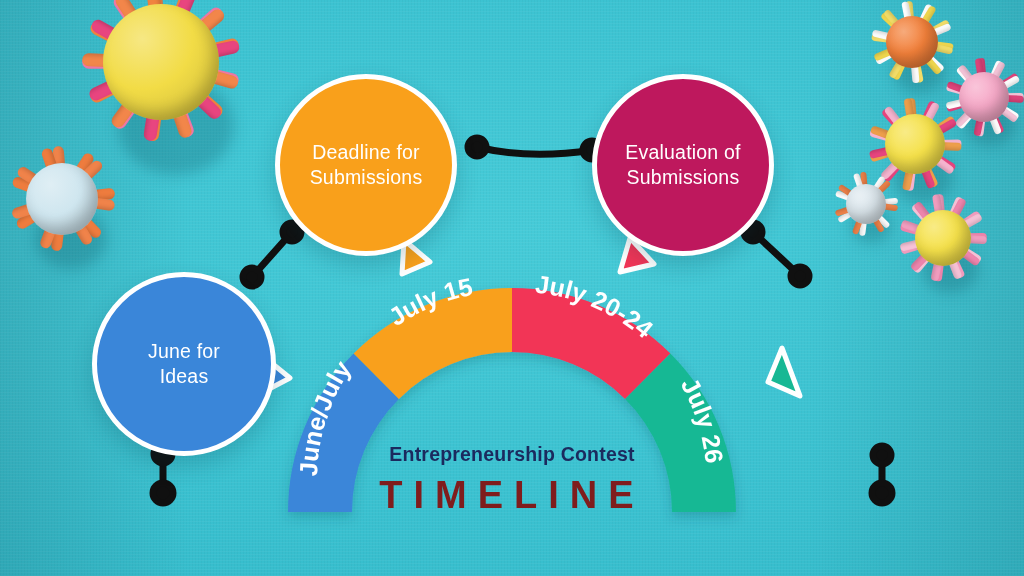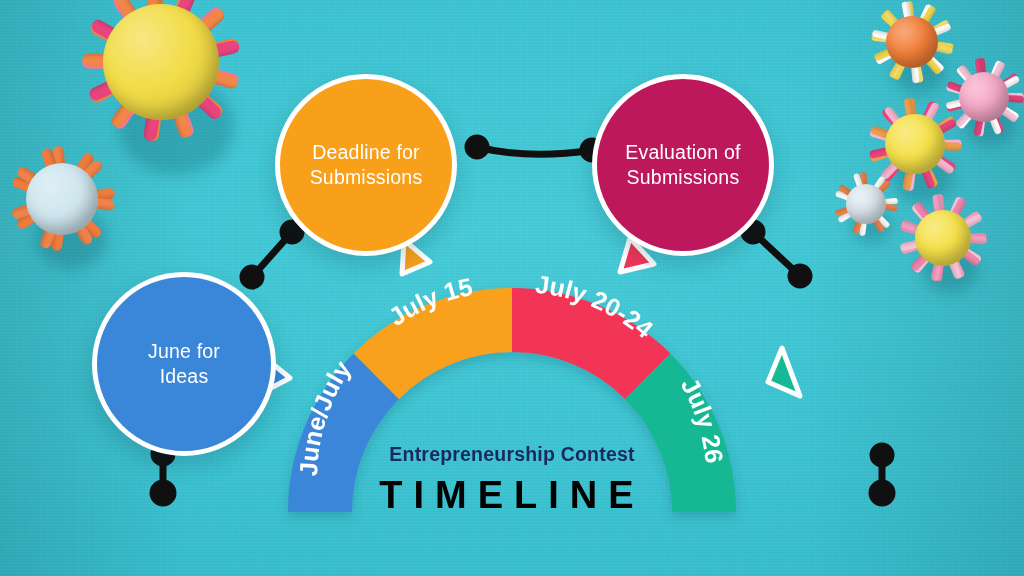--- a/index.html
+++ b/index.html
@@ -41,21 +41,21 @@
 
   .b-blue{background:#3a86d9;}
   .b-orange{background:#f9a01b;}
   .b-red{background:#be185d;}
   .b-green{background:#17b894;}
 
   
   .wordmark{position:absolute;left:0;width:1024px;text-align:center;}
   .wm-1{top:396px;font-size:38px;font-weight:bold;color:#1b2a5e;letter-spacing:1.2px;}
   .wm-2{top:443px;font-size:19.5px;font-weight:bold;color:#1b2a5e;letter-spacing:.2px;}
-  .wm-3{top:474px;font-size:38px;font-weight:bold;color:#000000;letter-spacing:11px;}
+  .wm-3{top:474px;font-size:38px;font-weight:bold;color:#7f1d1d;letter-spacing:11px;}
 
   
   .arc-label{font-family:"Liberation Sans", sans-serif;font-weight:bold;fill:#ffffff;}
 </style>
 </head>
 <body>
 
 <div id="stage">
 
   <div class="bg-base"></div>

